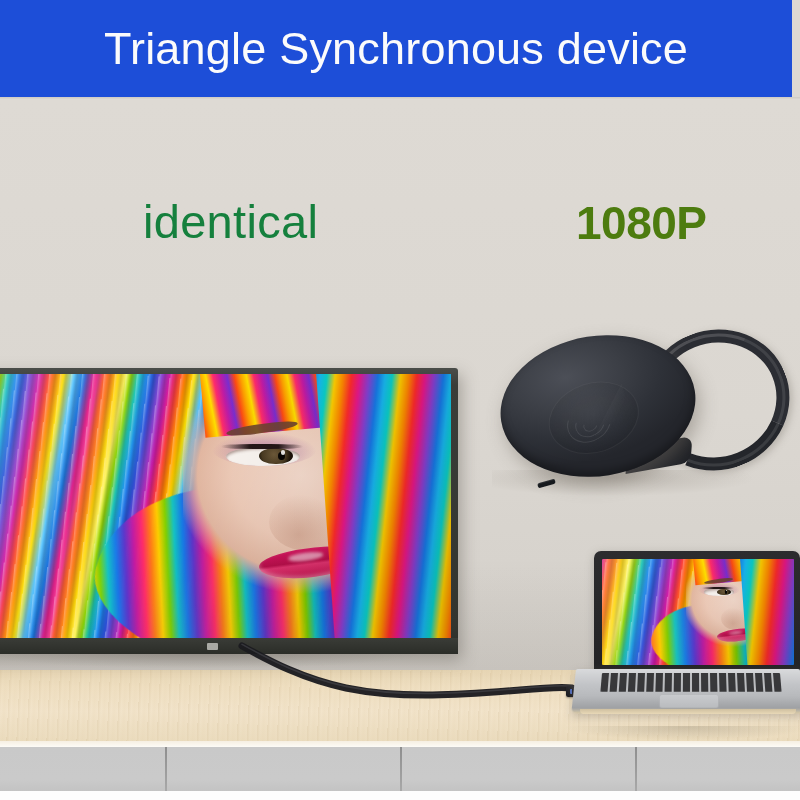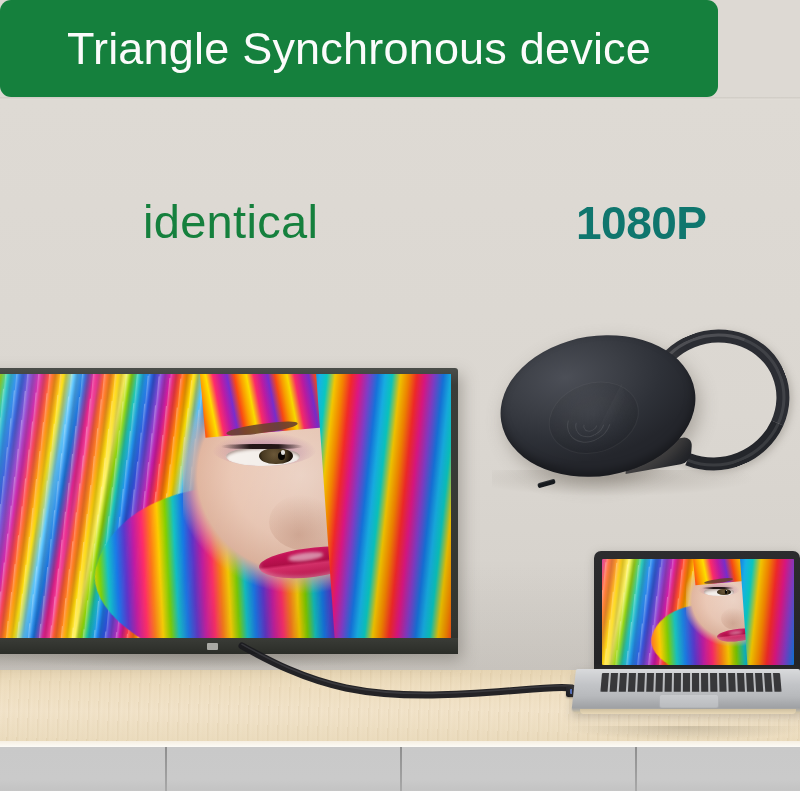--- a/index.html
+++ b/index.html
@@ -5,22 +5,22 @@
   * { margin:0; padding:0; box-sizing:border-box; }
   html, body {
     width:800px; height:800px; overflow:hidden;
     font-family:"Liberation Sans", sans-serif;
     background:#ddd9d3;
   }
   #stage { position:relative; width:800px; height:800px; overflow:hidden; background:#ddd9d3; }
 
   
   .header-band {
-    position:absolute; left:0; top:0; width:718px; height:97px;
-    background:#15803d; display:flex; align-items:center; justify-content:center;border-radius:11px;
+    position:absolute; left:0; top:0; width:792px; height:97px;
+    background:#1d4ed8; display:flex; align-items:center; justify-content:center;
   }
   .header-title {
     color:#fbfbfb; font-size:45px; font-weight:400; letter-spacing:0.2px;
     white-space:nowrap; line-height:1;
   }
   .header-hairline {
     position:absolute; left:0; top:97px; width:800px; height:3px;
     background:linear-gradient(to bottom,#cfcbc4,#e3dfd9);
   }
 
@@ -58,21 +58,21 @@
   }
 
   
   .label-identical {
     position:absolute; left:143px; top:196px;
     font-size:47px; font-weight:400; color:#15803d; letter-spacing:0.3px;
     white-space:nowrap; line-height:1.1;
   }
   .label-1080p {
     position:absolute; left:576px; top:198px;
-    font-size:46px; font-weight:700; color:#0f766e; letter-spacing:-0.5px;
+    font-size:46px; font-weight:700; color:#4d7c0f; letter-spacing:-0.5px;
     white-space:nowrap; line-height:1.1;
   }
 
   
   .art { position:absolute; inset:0; overflow:hidden; background:#1a1a1a; }
   .art .hair-left {
     position:absolute; left:-4%; top:-4%; width:74%; height:108%;
     background:
       repeating-linear-gradient(96deg,
         #e8178a 0px, #f3368f 5px,

